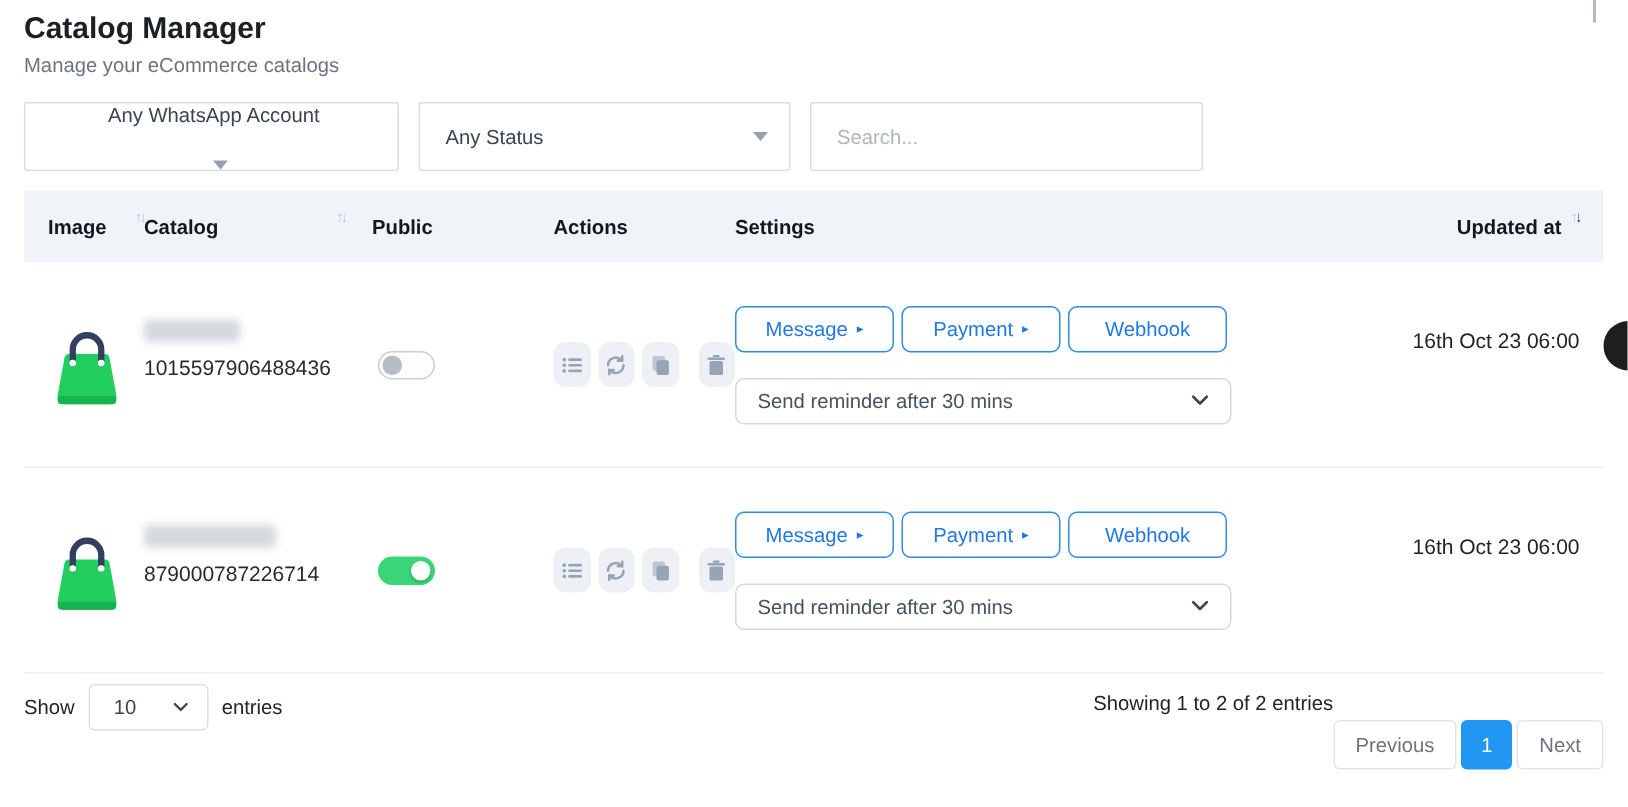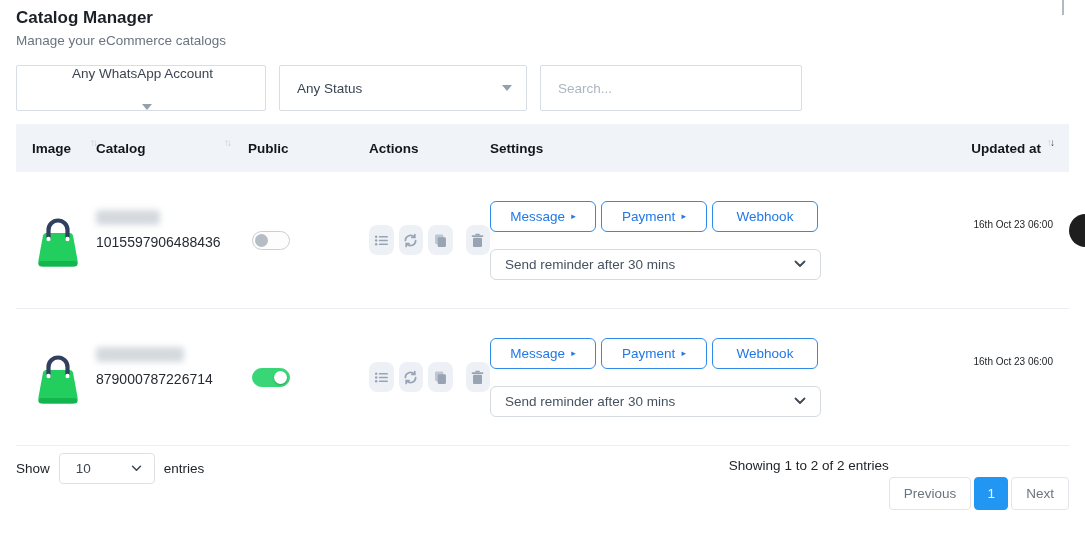--- a/index.html
+++ b/index.html
@@ -7,21 +7,21 @@
   body {
     font-family:"Liberation Sans", sans-serif;
     background:#ffffff;
     color:#212529;
     overflow:hidden;
     position:relative;
   }
   .content { position:absolute; left:16px; top:0; width:1053px; }
 
   
-  .page-title { margin-top:8px; font-size:17px; font-weight:700; color:#1b2026; }
+  .page-title { margin-top:8px; font-size:20px; font-weight:700; color:#1b2026; }
   .page-subtitle { margin-top:5px; font-size:13.5px; color:#6b7480; }
 
   
   .filters { display:flex; margin-top:17px; gap:13px; }
   .sel-box, .search-box {
     height:46px; background:#fff; border:1px solid #d9dee4; border-radius:2px;
     display:flex; align-items:center; padding:0 14px 0 17px;
     font-size:13.5px; color:#3b4552; position:relative; cursor:pointer;
   }
   .sel-box { justify-content:space-between; }
@@ -94,29 +94,29 @@
     display:flex; align-items:center; justify-content:center; gap:6px; cursor:pointer;
     padding:0 14px;
   }
   .btn-outline .caret-r { font-size:9px; line-height:1; }
   .reminder-select {
     margin-top:17px; width:331px; height:31px; border:1px solid #d4dade; border-radius:6px;
     display:flex; align-items:center; justify-content:space-between;
     padding:0 14px; font-size:13.5px; color:#46525f; background:#fff; cursor:pointer;
   }
 
-  .cell-updated { text-align:right; font-size:10px; color:#212529;
+  .cell-updated { text-align:right; font-size:14px; color:#212529;
                   transform:translateY(-16px); }
 
   
   .tfoot { display:flex; justify-content:space-between; align-items:flex-start; }
   .foot-left { display:flex; align-items:center; gap:9px; margin-top:7px;
                font-size:13.5px; color:#212529; }
   .pagesize-select {
-    width:96px; height:31px; border:1px solid #dde1e6; border-radius:4px; background:#fff;
+    width:80px; height:31px; border:1px solid #dde1e6; border-radius:4px; background:#fff;
     display:flex; align-items:center; justify-content:space-between;
     padding:0 12px 0 16px; font-size:13.5px; color:#3c4652; cursor:pointer;
   }
   .foot-right { display:flex; align-items:flex-start; margin-top:12px; }
   .summary { font-size:13.5px; color:#20252b; }
   .pagination { display:flex; gap:3px; margin-top:19px; }
   .page-btn {
     height:33px; background:#fff; border:1px solid #e1e5e9; border-radius:4px;
     font-size:13.5px; color:#6c757d; font-family:inherit; cursor:pointer; padding:0 14px;
     display:flex; align-items:center; justify-content:center;

